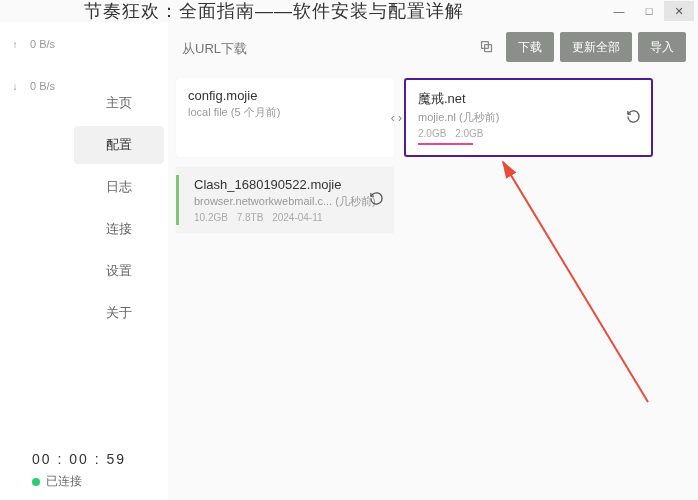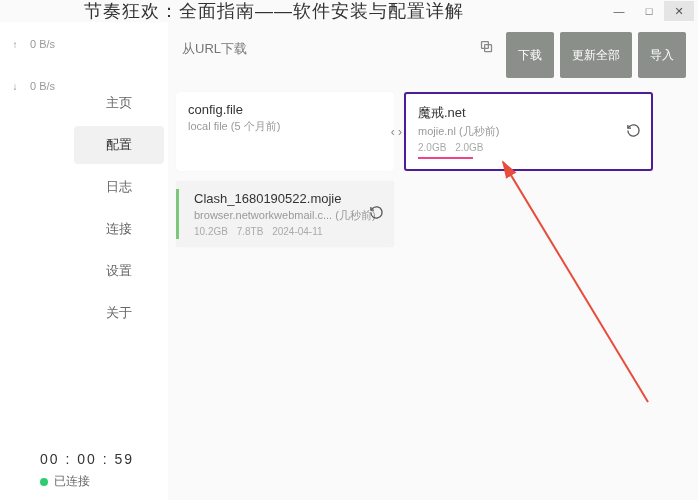--- a/index.html
+++ b/index.html
@@ -22,40 +22,40 @@
 
 .sidebar { width: 98px; background: #fff; display: flex; flex-direction: column; padding-top: 60px; }
 .nav-item { height: 38px; display: flex; align-items: center; justify-content: center; font-size: 13px; color: #666; cursor: pointer; border-radius: 4px; margin: 2px 4px; }
 .nav-item.active { background: #f1f1f1; color: #333; font-weight: 500; }
 
 .main { flex: 1; background: #fafafa; padding: 10px 12px 0 8px; position: relative; }
 
 .urlbar-row { display: flex; align-items: flex-start; gap: 6px; margin-bottom: 14px; }
 .url-input { flex: 1; height: 32px; border: none; background: transparent; font-size: 13px; color: #999; padding: 0 6px; outline: none; }
 .icon-btn { width: 28px; height: 28px; display: flex; align-items: center; justify-content: center; color: #888; cursor: pointer; font-size: 15px; }
-.action-btn { height: 46px; padding: 0 12px; background: #8a8f8a; color: #fff; border: none; font-size: 12px; cursor: pointer; border-radius: 2px; }
+.action-btn { height: 30px; padding: 0 12px; background: #8a8f8a; color: #fff; border: none; font-size: 12px; cursor: pointer; border-radius: 2px; }
 
 .card-row { display: flex; gap: 10px; margin-bottom: 10px; }
 .card { background: #fff; border-radius: 3px; padding: 10px 12px; position: relative; box-shadow: 0 0 1px rgba(0,0,0,0.08); }
 .card.left { width: 218px; }
 .card.right { width: 249px; border: 2px solid #4c1d95; }
 .card.full { width: 218px; background: #f3f3f3; }
 .card-title { font-size: 13px; font-weight: 500; color: #333; }
 .card-sub { font-size: 11px; color: #999; margin-top: 2px; }
 .card-meta { font-size: 10px; color: #aaa; margin-top: 3px; }
 .card-meta .meta-chip { display: inline-block; margin-right: 6px; }
 .card .progress { height: 2px; background: #e48; margin-top: 4px; width: 55px; }
 .card .swap-icon { position: absolute; right: -8px; top: 50%; transform: translateY(-50%); font-size: 12px; color: #888; }
 .card .refresh { position: absolute; right: 10px; top: 50%; transform: translateY(-50%); font-size: 14px; color: #666; cursor: pointer; }
 .card .leftbar { position: absolute; left: 0; top: 8px; bottom: 8px; width: 3px; background: #7cc77c; }
 
 .red-arrow { position: absolute; pointer-events: none; }
 .red-arrow svg { overflow: visible; }
 
-.footer { position: absolute; left: 40px; bottom: 10px; display: flex; flex-direction: column; gap: 6px; }
+.footer { position: absolute; left: 32px; bottom: 10px; display: flex; flex-direction: column; gap: 6px; }
 .footer .timer { font-size: 14px; letter-spacing: 2px; color: #333; }
 .footer .status { font-size: 12px; color: #666; display: flex; align-items: center; gap: 6px; }
 .footer .dot { width: 8px; height: 8px; border-radius: 50%; background: #2ecc71; display: inline-block; }
 </style>
 </head>
 <body>
 
 <div class="titlebar">
   <span class="title-text">节奏狂欢：全面指南——软件安装与配置详解</span>
   <div class="win-controls">
@@ -118,21 +118,21 @@
             <rect x="4" y="4" width="11" height="11" rx="1"></rect>
           </svg>
       </div>
       <button class="action-btn">下载</button>
       <button class="action-btn">更新全部</button>
       <button class="action-btn">导入</button>
     </div>
 
     <div class="card-row">
       <div class="card left">
-        <div class="card-title">config.file</div>
+        <div class="card-title">config.mojie</div>
         <div class="card-sub">local file (5 个月前)</div>
         <div class="swap-icon">‹ ›</div>
       </div>
 
       <div class="card right">
         <div class="card-title">魔戒.net</div>
         <div class="card-sub">
           <span>mojie.nl</span>
           <span>(几秒前)</span>
         </div>

